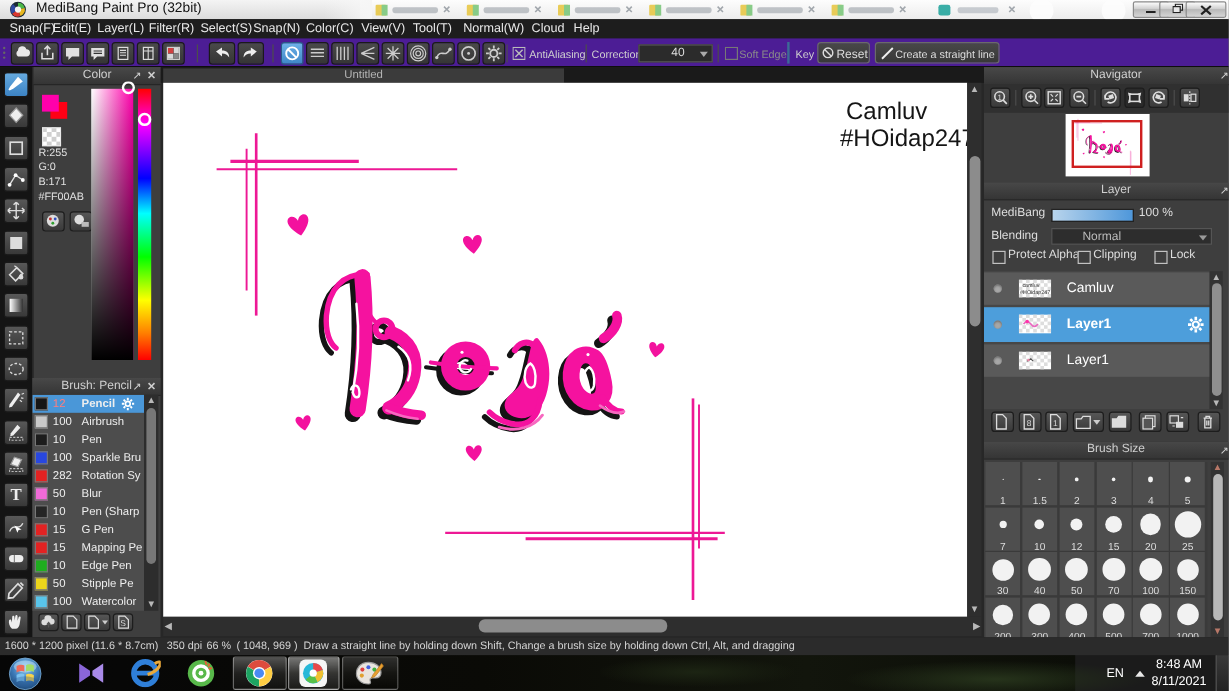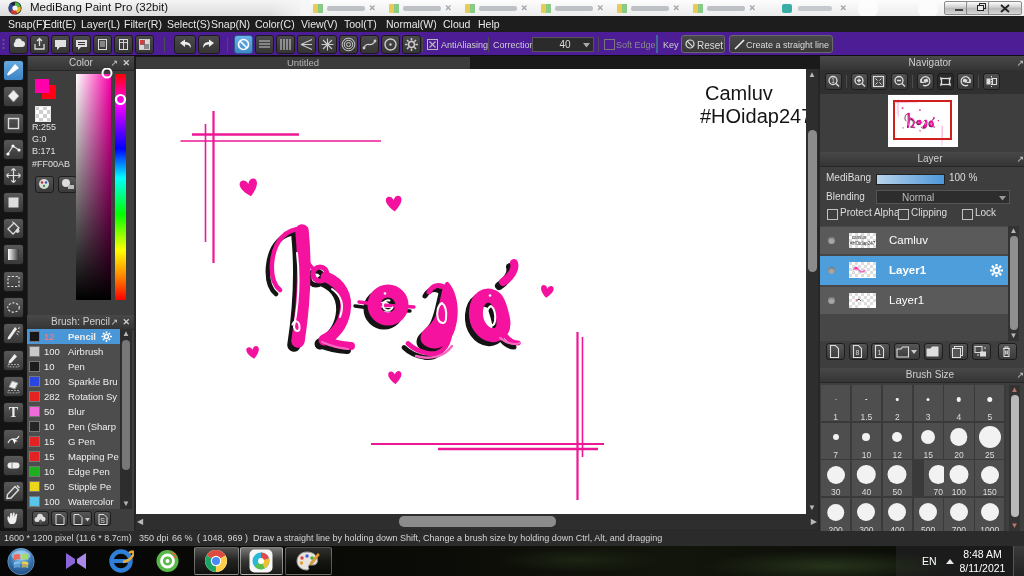--- a/index.html
+++ b/index.html
@@ -804,21 +804,21 @@
           <span class="t">30</span>
         </div>
         <div class="scell" style="left:30.8px;top:75.2px;width:29.3px;height:36.1px;">
           <span class="c" style="width:18.5px;height:18.5px;top:5.25px"></span>
           <span class="t">40</span>
         </div>
         <div class="scell" style="left:61.7px;top:75.2px;width:29.3px;height:36.1px;">
           <span class="c" style="width:19px;height:19px;top:5.00px"></span>
           <span class="t">50</span>
         </div>
-        <div class="scell" style="left:92.5px;top:75.2px;width:29.3px;height:36.1px;margin-left:10px;">
+        <div class="scell" style="left:92.5px;top:75.2px;width:29.3px;height:36.1px;">
           <span class="c" style="width:18.5px;height:18.5px;top:5.25px"></span>
           <span class="t">70</span>
         </div>
         <div class="scell" style="left:123.3px;top:75.2px;width:29.3px;height:36.1px;">
           <span class="c" style="width:19px;height:19px;top:5.00px"></span>
           <span class="t">100</span>
         </div>
         <div class="scell" style="left:154.1px;top:75.2px;width:29.3px;height:36.1px;">
           <span class="c" style="width:18px;height:18px;top:5.50px"></span>
           <span class="t">150</span>

